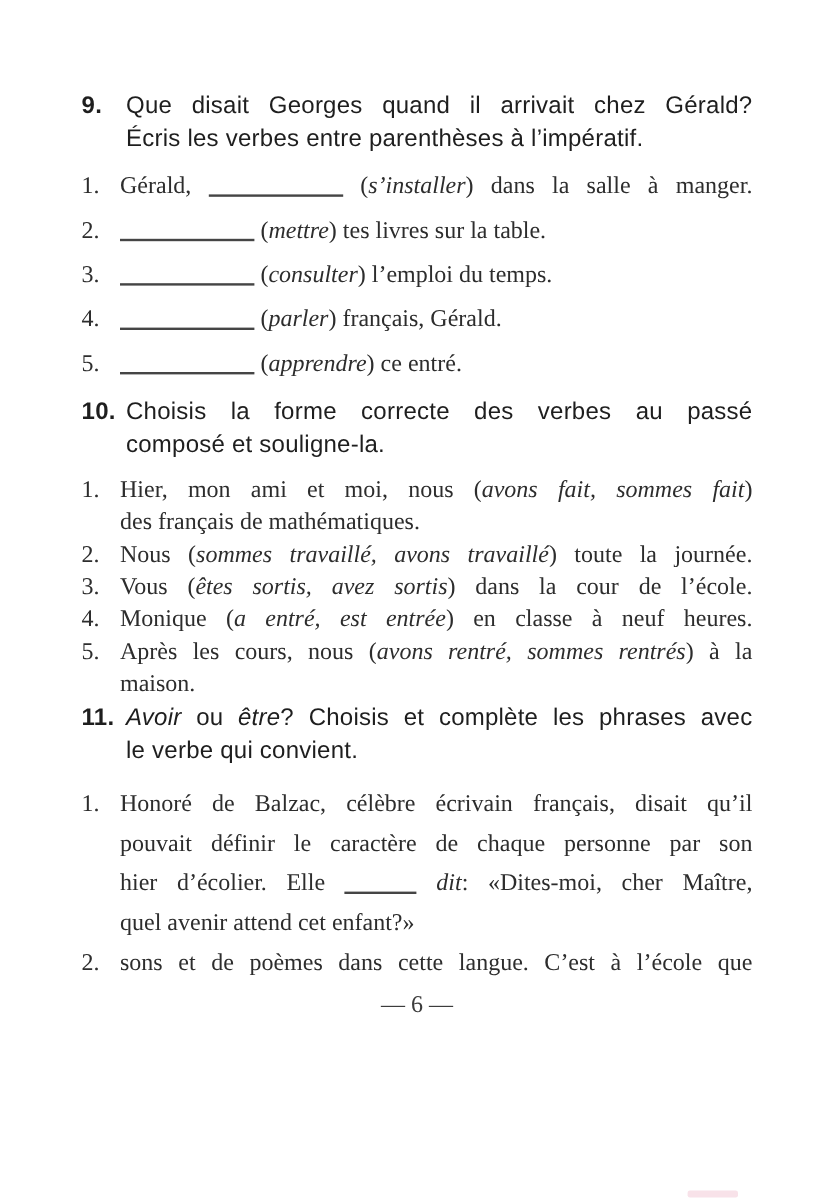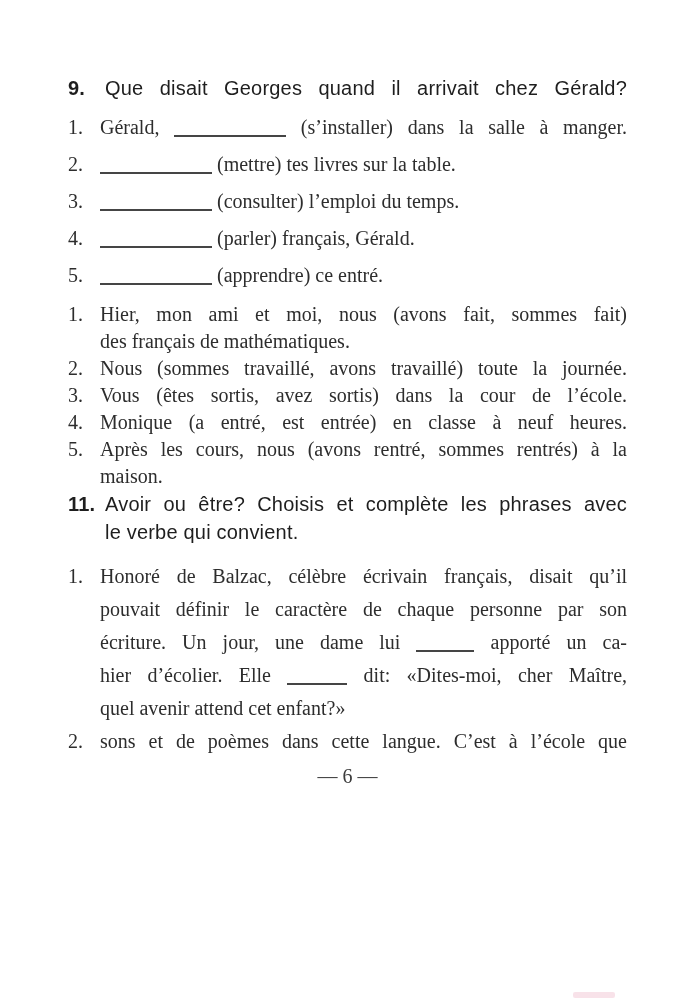--- a/index.html
+++ b/index.html
@@ -53,21 +53,21 @@
   .ex-1 .item { line-height: 27px; margin-bottom: 0; }
   .ex-2 { margin-top: 0; }
   .ex-2 .items { margin-top: 14px; }
   .ex-2 .item { line-height: 33px; margin-bottom: 0; }
   
   .line { white-space: normal; }
   .line.jl {
     text-align: justify;
     text-align-last: justify;
   }
-  .it { }
+  .it { font-style: italic; }
   .blank {
     display: inline-block;
     height: 4px;
     border-bottom: 2px solid #454545;
     margin-bottom: -3px;
   }
   
   .page-number {
     margin-top: 4px;
     text-align: center;
@@ -90,20 +90,21 @@
 <body>
 
 <div class="page">
   <div class="content">
     <div>
         <section class="exercise ex-0">
           <div class="ex-head">
             <span class="ex-num">9.</span>
             <div class="ex-title">
               <div class="line jl"><span>Que disait Georges quand il arrivait chez Gérald?</span></div>
+              <div class="line"><span>Écris les verbes entre parenthèses à l’impératif.</span></div>
             </div>
           </div>
           <div class="items">
             <div class="item">
               <span class="item-num">1.</span>
               <div class="item-body">
                 <div class="line jl"><span>Gérald, </span><span class="blank" style="width: 112px;"></span><span> (</span><span class="it">s’installer</span><span>) dans la salle à manger.</span></div>
               </div>
             </div>
             <div class="item">
@@ -126,20 +127,27 @@
             </div>
             <div class="item">
               <span class="item-num">5.</span>
               <div class="item-body">
                 <div class="line"><span class="blank" style="width: 112px;"></span><span> (</span><span class="it">apprendre</span><span>) ce entré.</span></div>
               </div>
             </div>
           </div>
         </section>
         <section class="exercise ex-1">
+          <div class="ex-head">
+            <span class="ex-num">10.</span>
+            <div class="ex-title">
+              <div class="line jl"><span>Choisis la forme correcte des verbes au passé</span></div>
+              <div class="line"><span>composé et souligne-la.</span></div>
+            </div>
+          </div>
           <div class="items">
             <div class="item">
               <span class="item-num">1.</span>
               <div class="item-body">
                 <div class="line jl"><span>Hier, mon ami et moi, nous (</span><span class="it">avons fait, sommes fait</span><span>)</span></div>
                 <div class="line"><span>des français de mathématiques.</span></div>
               </div>
             </div>
             <div class="item">
               <span class="item-num">2.</span>
@@ -175,21 +183,20 @@
               <div class="line jl"><span class="it">Avoir</span><span> ou </span><span class="it">être</span><span>? Choisis et complète les phrases avec</span></div>
               <div class="line"><span>le verbe qui convient.</span></div>
             </div>
           </div>
           <div class="items">
             <div class="item">
               <span class="item-num">1.</span>
               <div class="item-body">
                 <div class="line jl"><span>Honoré de Balzac, célèbre écrivain français, disait qu’il</span></div>
                 <div class="line jl"><span>pouvait définir le caractère de chaque personne par son</span></div>
-                <div class="line jl"><span>écriture. Un jour, une dame lui </span><span class="blank" style="width: 58px;"></span><span> </span><span class="it">apporté</span><span> un ca-</span></div>
                 <div class="line jl"><span>hier d’écolier. Elle </span><span class="blank" style="width: 60px;"></span><span> </span><span class="it">dit</span><span>: «Dites-moi, cher Maître,</span></div>
                 <div class="line"><span>quel avenir attend cet enfant?»</span></div>
               </div>
             </div>
             <div class="item">
               <span class="item-num">2.</span>
               <div class="item-body">
                 <div class="line jl"><span>sons et de poèmes dans cette langue. C’est à l’école que</span></div>
               </div>
             </div>

